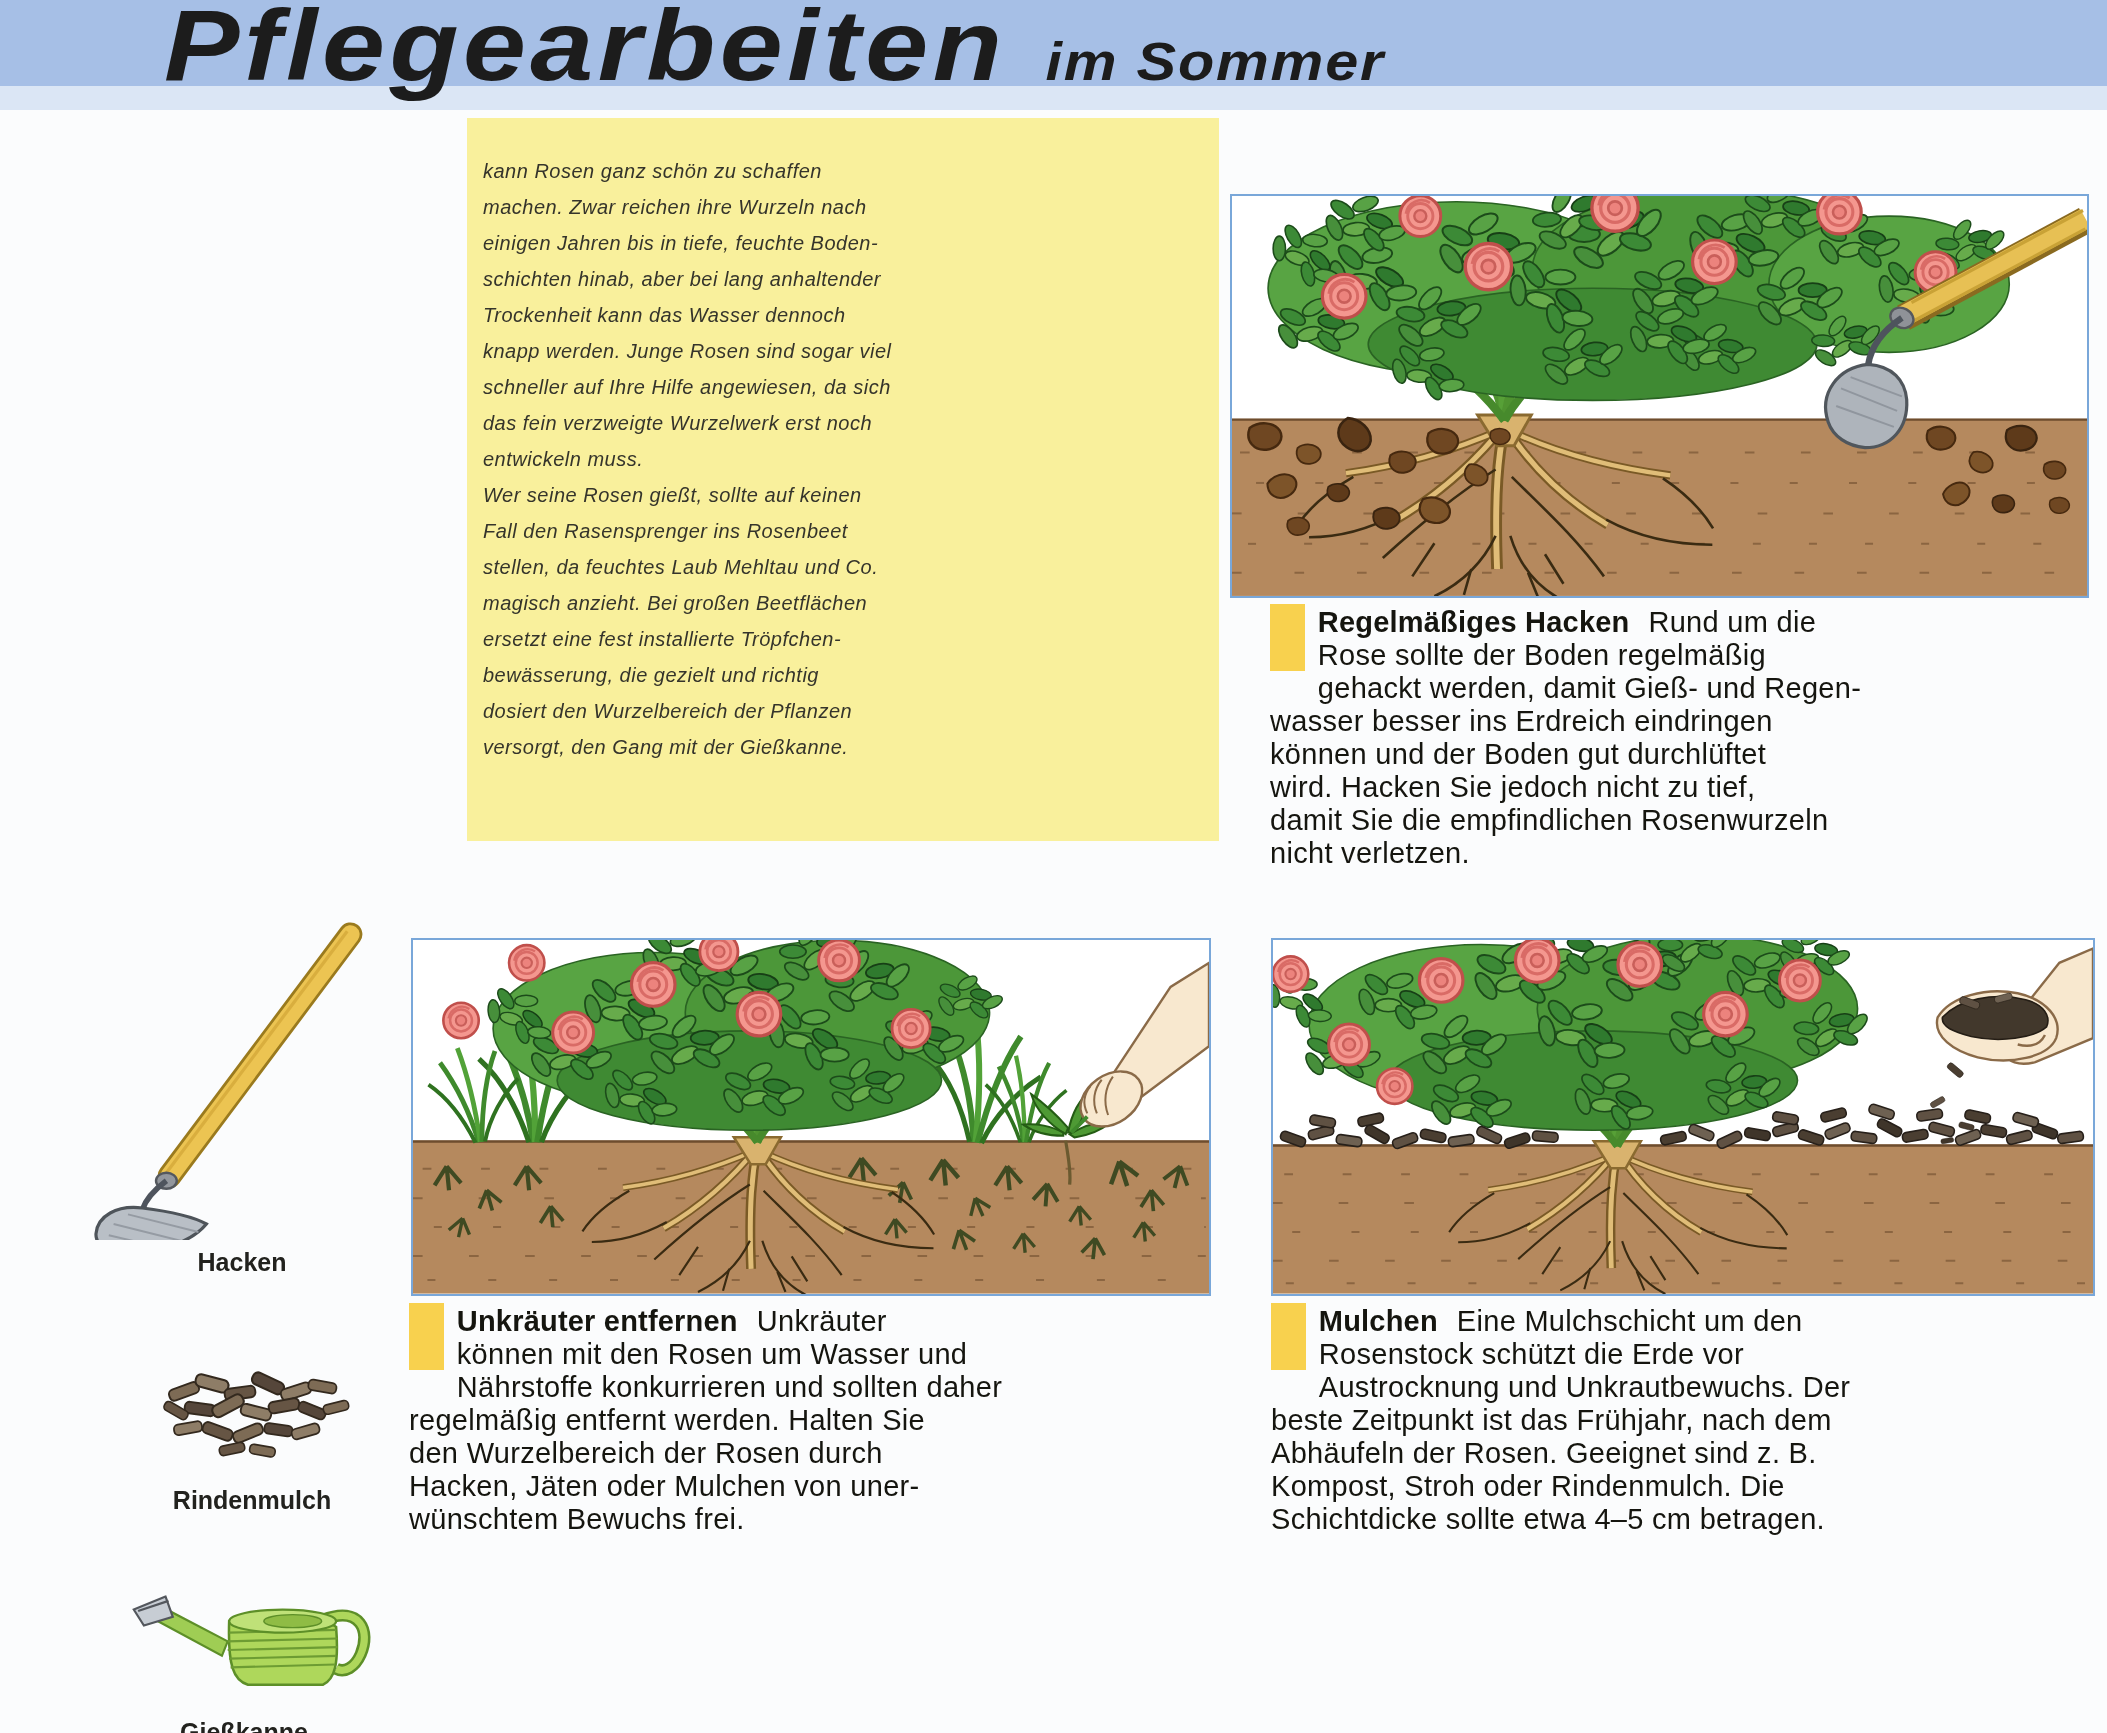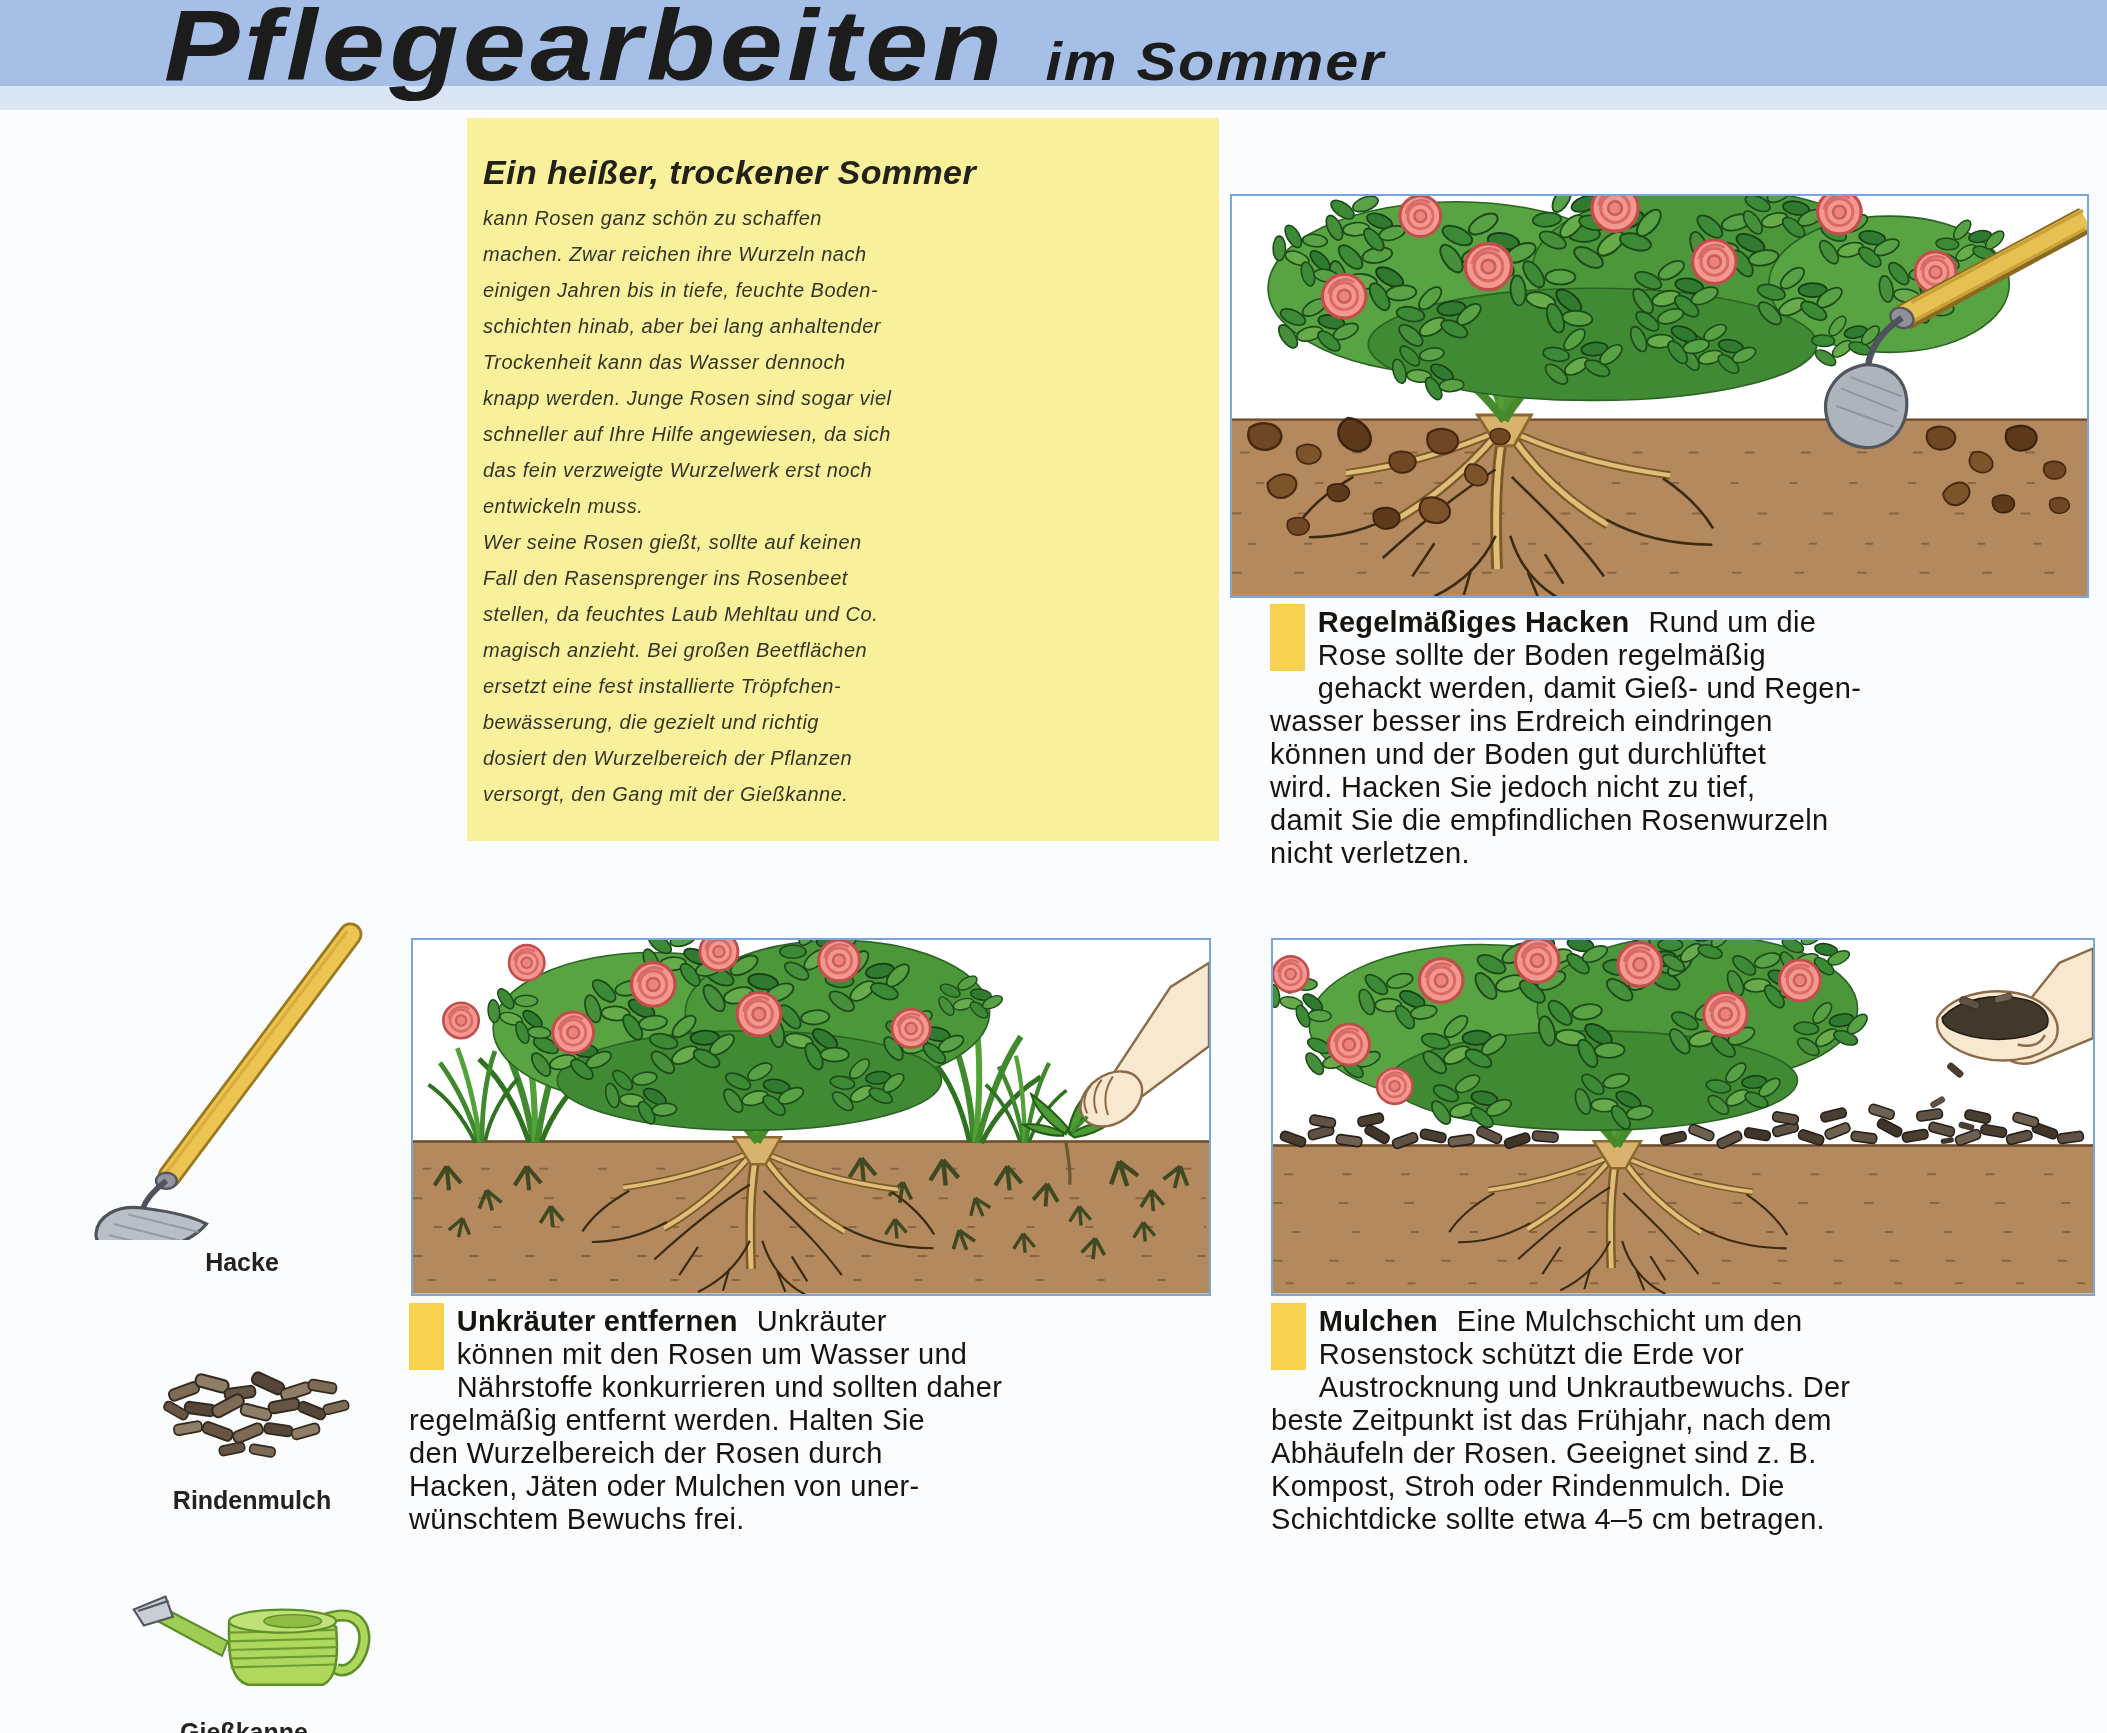--- a/index.html
+++ b/index.html
@@ -120,21 +120,20 @@
 </div>
 
 <header class="band"></header>
 <div class="band-strip"></div>
 <h1 class="page-title">
     <span class="title-main">Pflegearbeiten</span>
     <span class="title-sub">im Sommer</span>
   </h1>
 
 <section class="intro">
-  <h2>Ein heißer, trockener Sommer</h2>
   <p>kann Rosen ganz schön zu schaffen
 machen. Zwar reichen ihre Wurzeln nach
 einigen Jahren bis in tiefe, feuchte Boden-
 schichten hinab, aber bei lang anhaltender
 Trockenheit kann das Wasser dennoch
 knapp werden. Junge Rosen sind sogar viel
 schneller auf Ihre Hilfe angewiesen, da sich
 das fein verzweigte Wurzelwerk erst noch
 entwickeln muss.
 Wer seine Rosen gießt, sollte auf keinen
@@ -470,21 +469,21 @@
 <svg viewBox="0 0 385 400">
   <line x1="348" y1="18" x2="122" y2="320" stroke="#9a7a1e" stroke-width="30" stroke-linecap="round"></line>
   <line x1="348" y1="18" x2="122" y2="320" stroke="#ecc452" stroke-width="23" stroke-linecap="round"></line>
   <line x1="344" y1="14" x2="118" y2="316" stroke="#d9ae3e" stroke-width="4"></line>
   <ellipse cx="118" cy="326" rx="13" ry="10" fill="#93979d" stroke="#54585e" stroke-width="3"></ellipse>
   <path d="M118,326 C102,338 92,350 88,362" stroke="#4e545d" stroke-width="7" fill="none"></path>
   <path d="M88,360 C56,356 32,370 30,392 C29,406 44,416 70,416 C110,416 150,402 168,380 C150,370 120,364 88,360 Z" fill="#b9bfc6" stroke="#4e545a" stroke-width="4"></path>
   <path d="M52,380 L140,402 M46,394 L122,412 M70,368 L158,390" stroke="#959ba3" stroke-width="2.5"></path>
 </svg>
 </div>
-<div class="tool-label" id="label-hacke">Hacke</div>
+<div class="tool-label" id="label-hacke">Hacken</div>
 
 <div class="tool-art" id="art-rindenmulch">
 <svg viewBox="0 0 250 130">
   <g stroke="#33291e" stroke-width="2">
     <use href="#chip" transform="translate(40,38)  scale(1.2) rotate(-20)" fill="#7d6b55"></use>
     <use href="#chip" transform="translate(75,28)  scale(1.3) rotate(15)" fill="#8e7d67"></use>
     <use href="#chip" transform="translate(110,40) scale(1.2) rotate(-8)" fill="#665544"></use>
     <use href="#chip" transform="translate(145,28) scale(1.3) rotate(25)" fill="#55463a"></use>
     <use href="#chip" transform="translate(180,38) scale(1.2) rotate(-18)" fill="#8e7d67"></use>
     <use href="#chip" transform="translate(213,32) scale(1.1) rotate(10)" fill="#7d6b55"></use>

